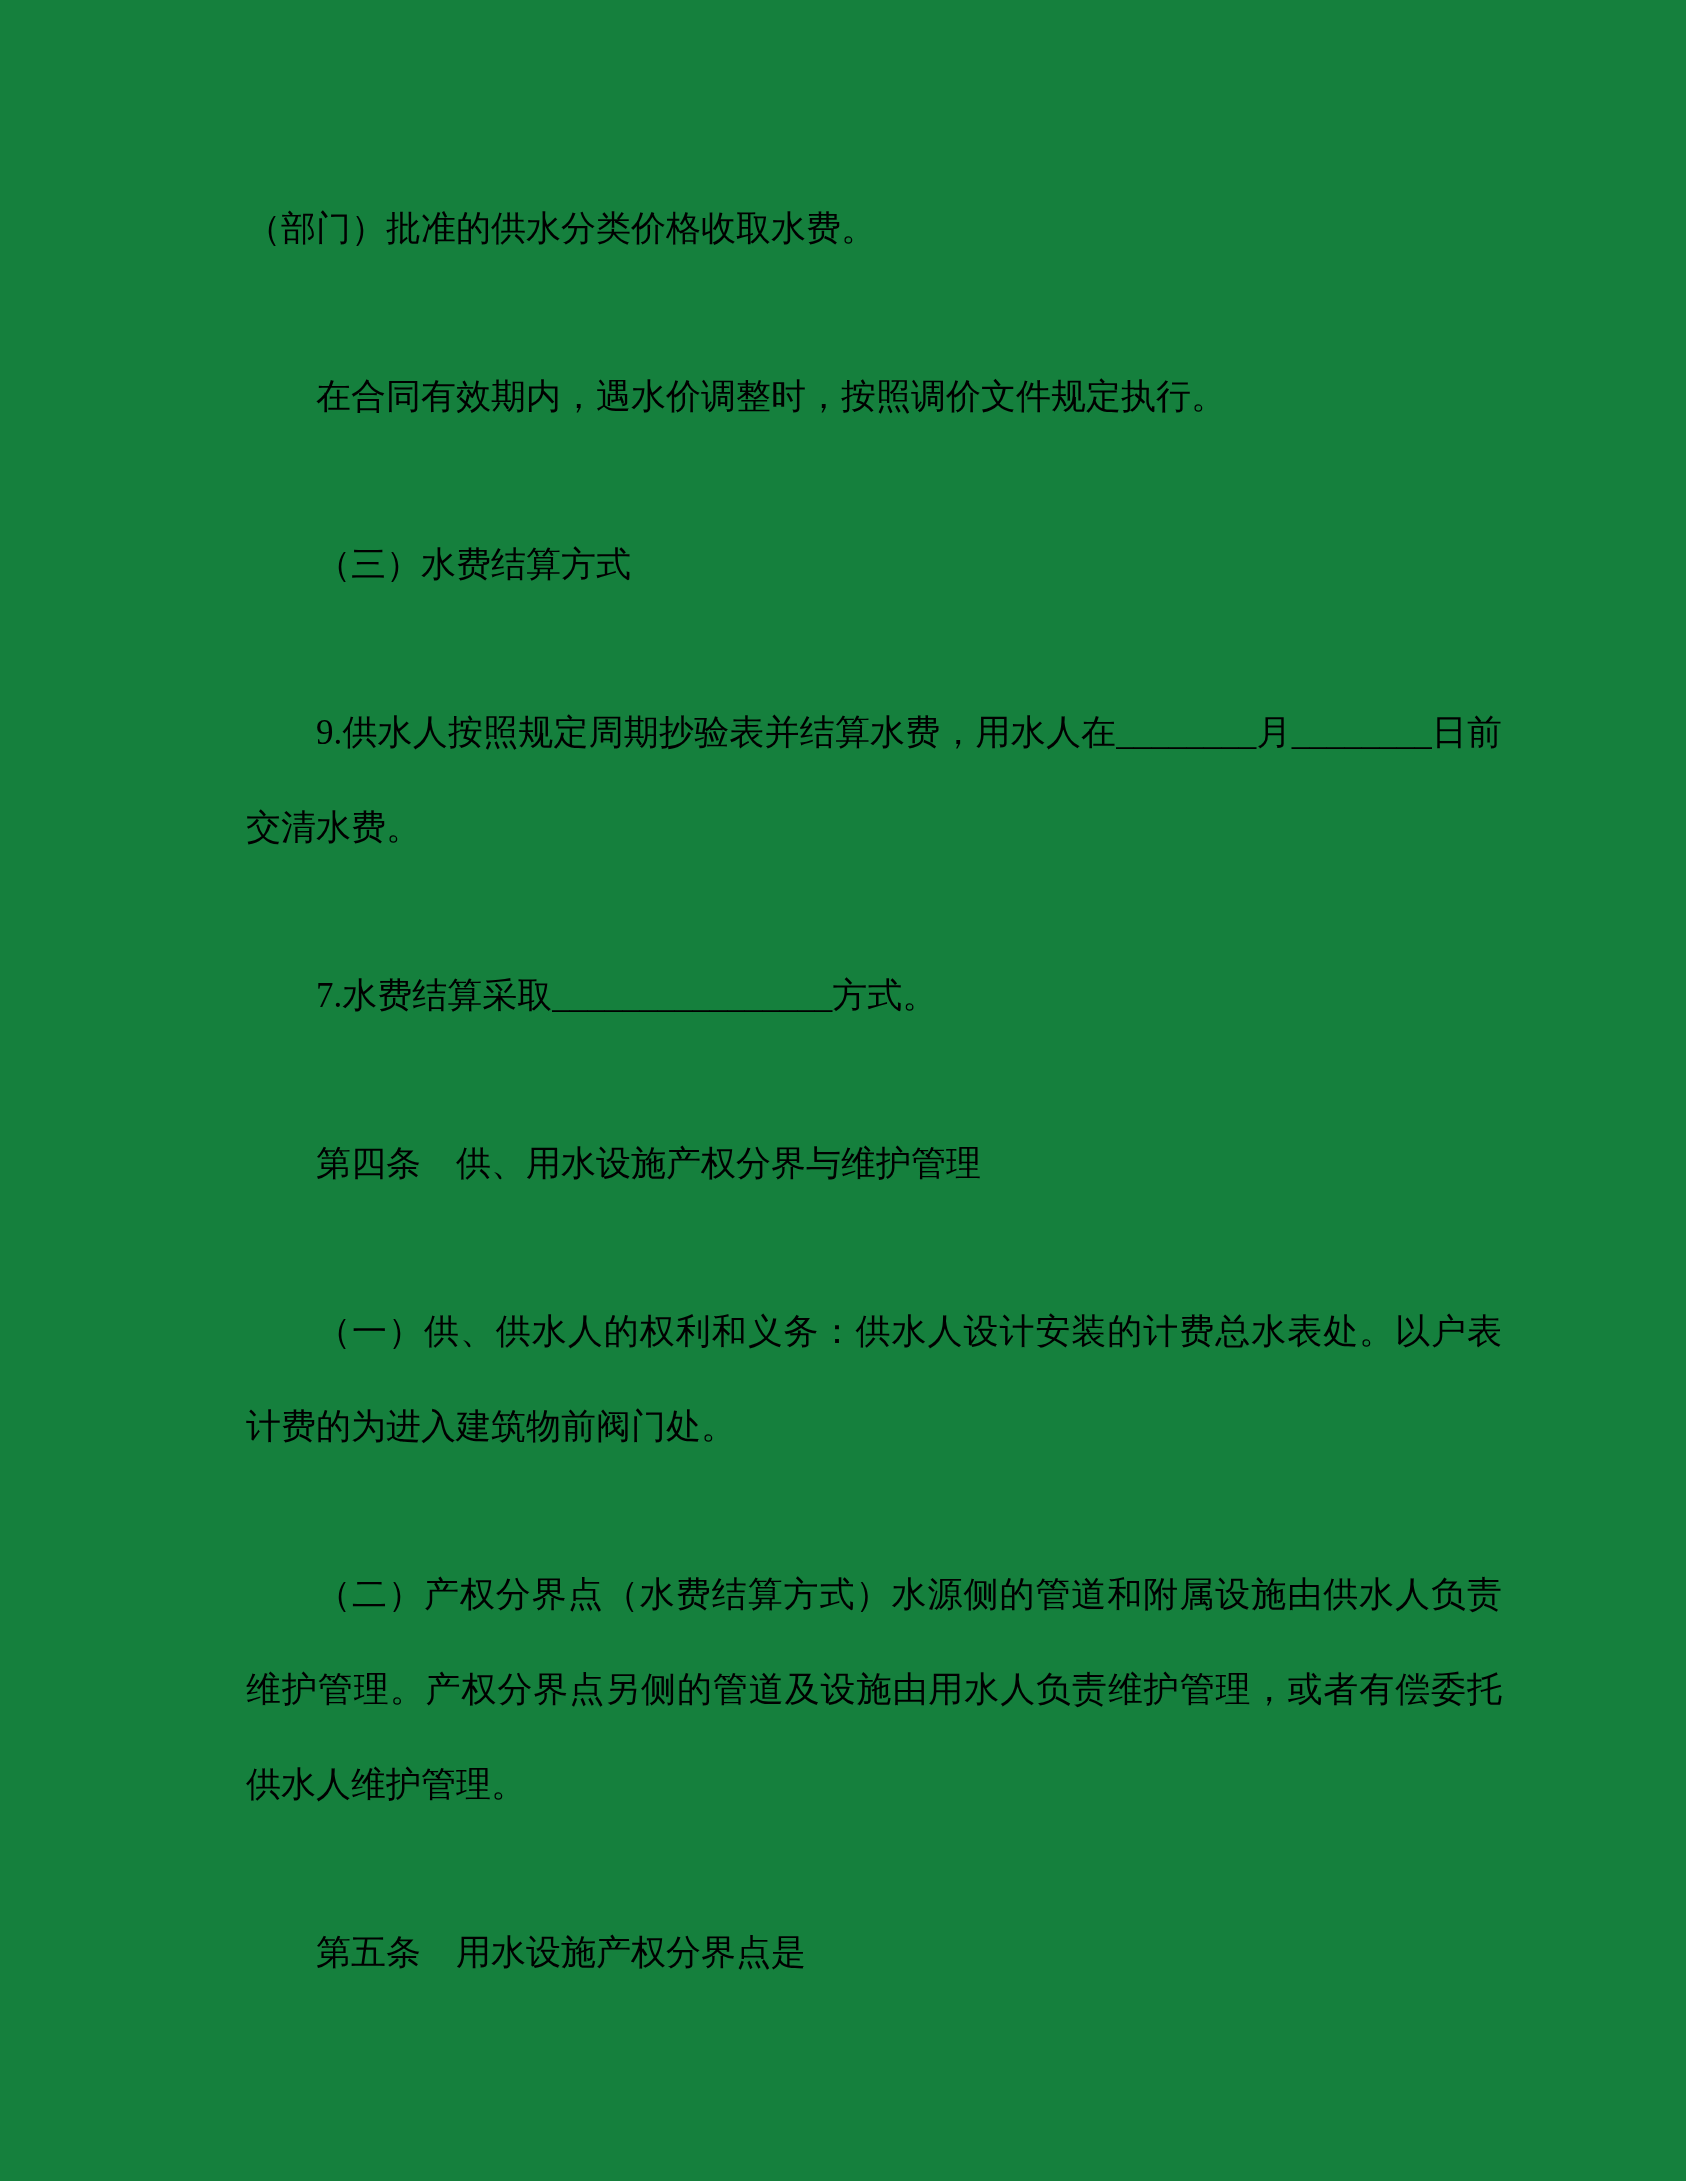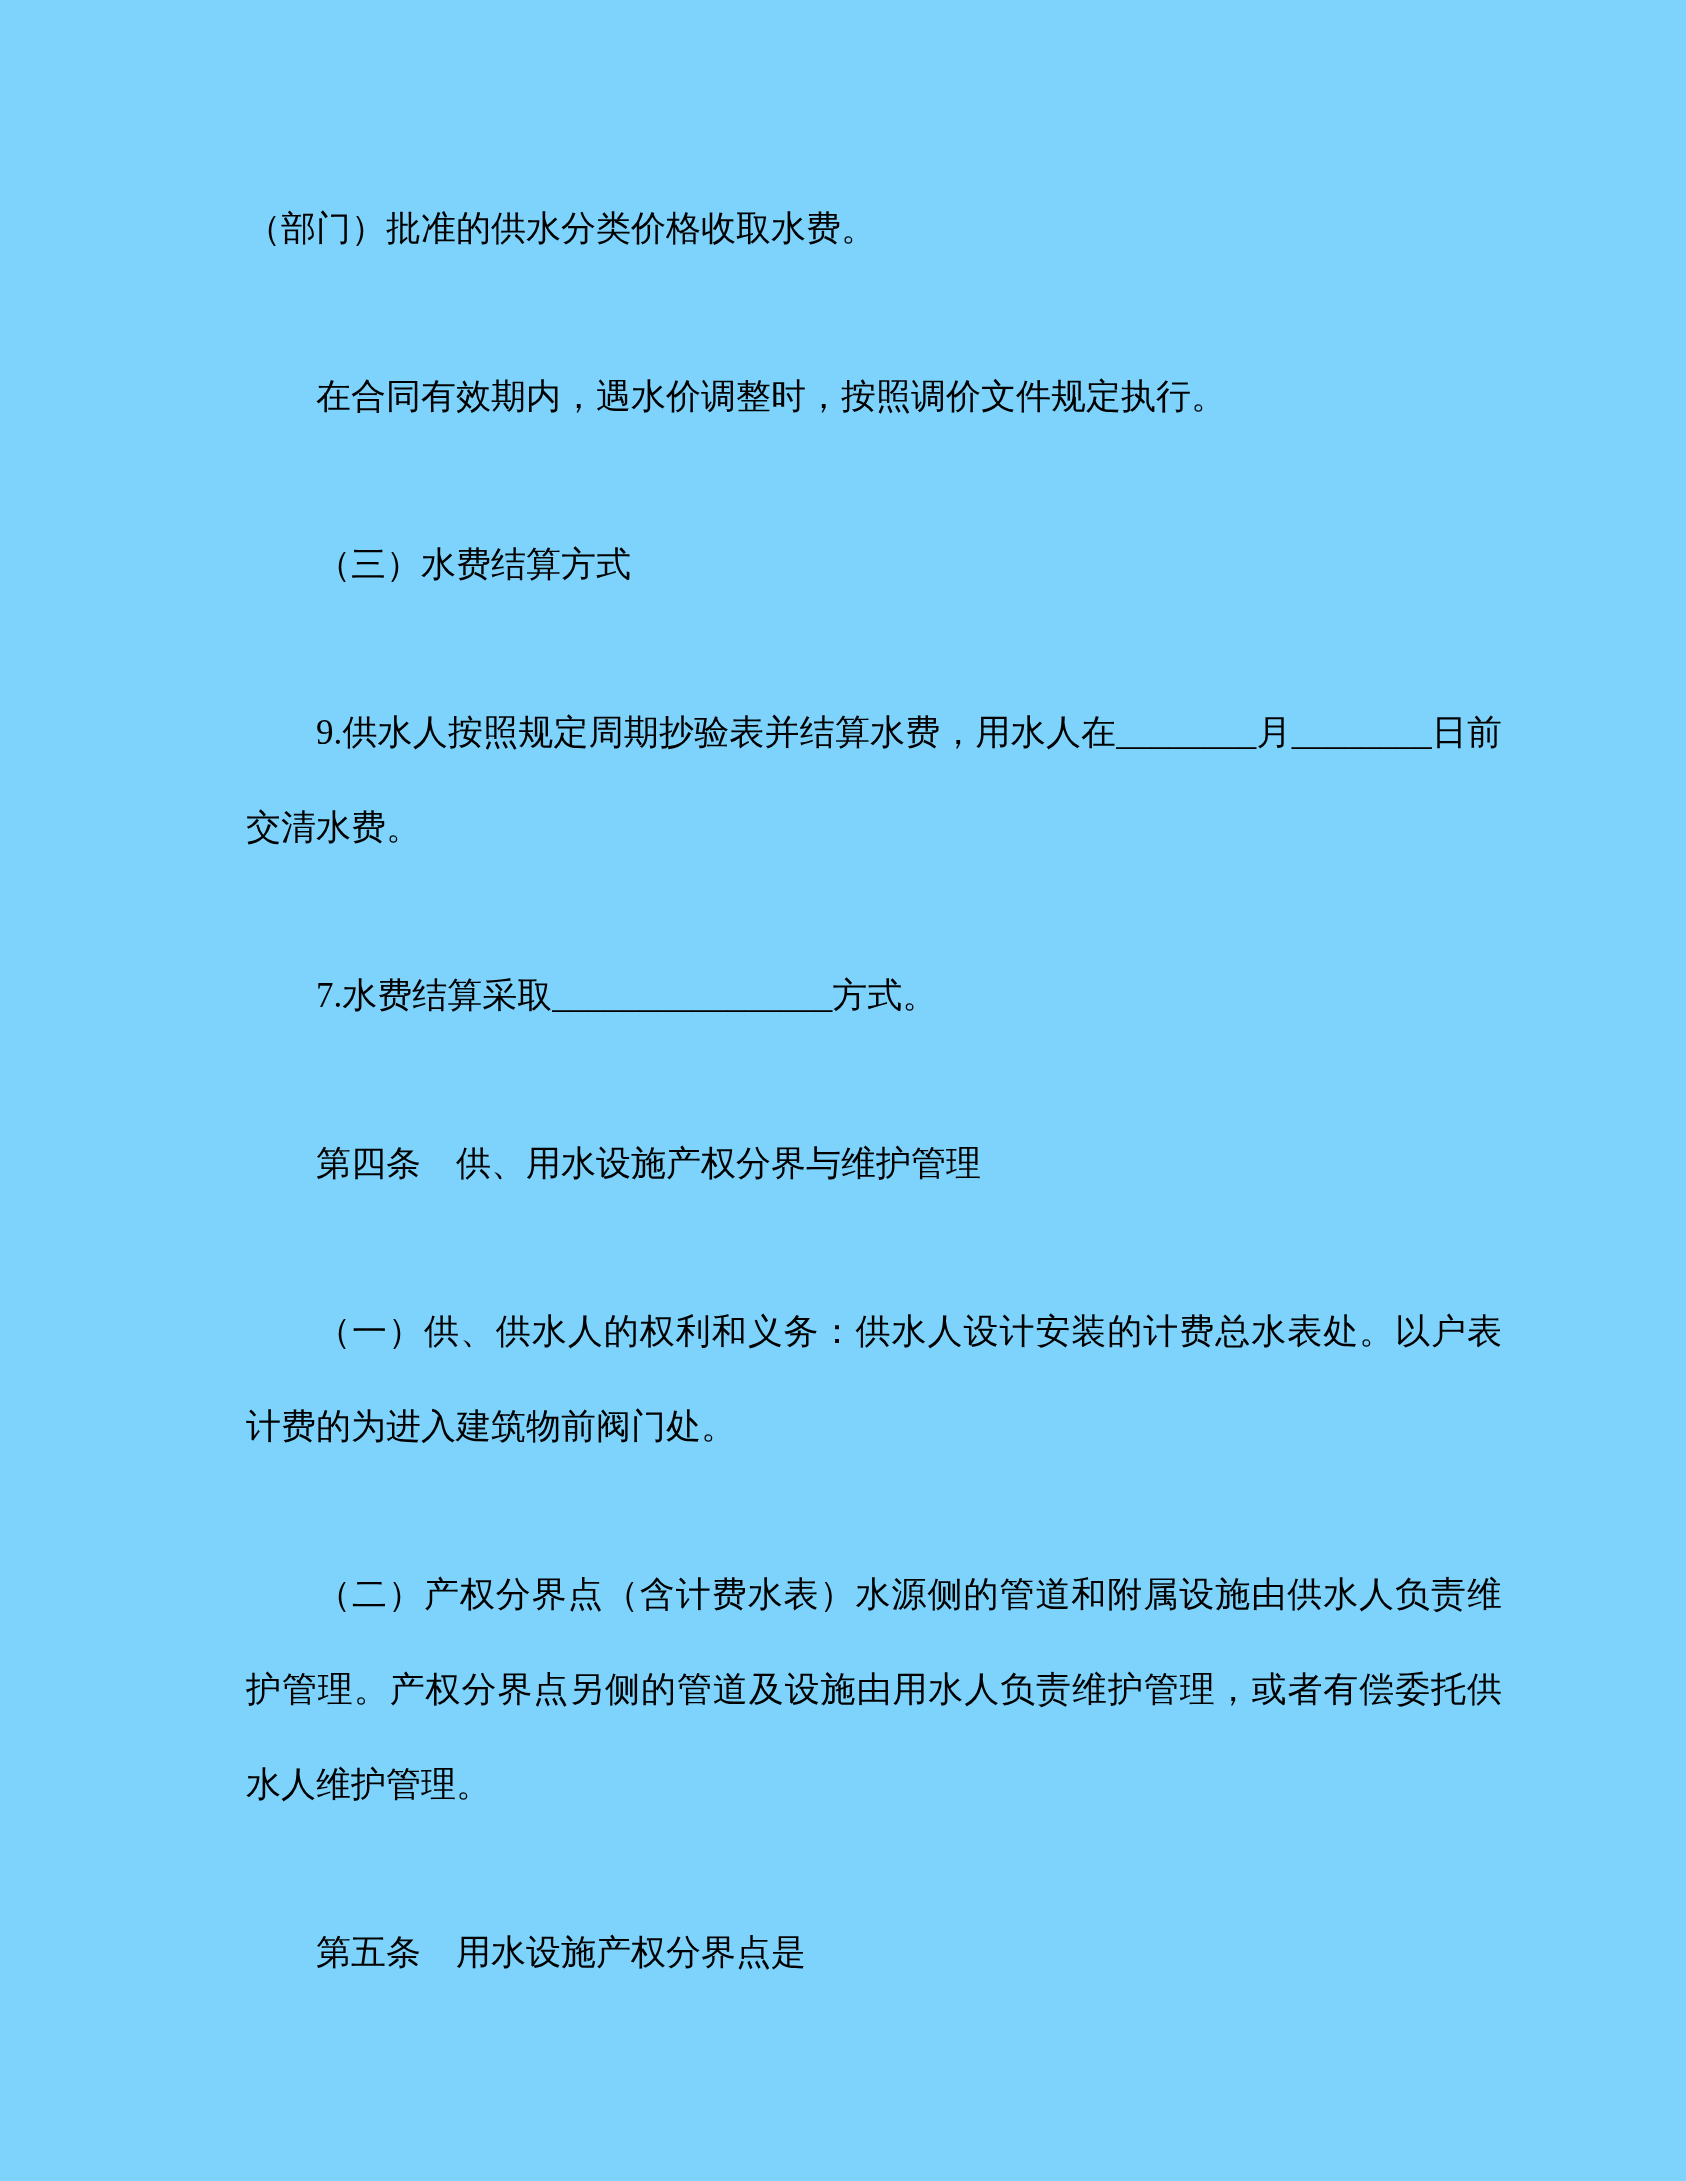--- a/index.html
+++ b/index.html
@@ -13,21 +13,21 @@
     position: relative;
     font-family: "Liberation Serif", "DejaVu Serif", serif;
     color: #000000;
     overflow: hidden;
   }
   .page {
     box-sizing: border-box;
     width: 1686px;
     height: 2182px;
     padding: 181px 184px 0 246px;
-    background: #7dd3fc;
+    background: #15803d;
   }
   .doc p {
     margin: 0 0 73px 0;
     font-size: 35px;
     line-height: 95px;
     text-indent: 2em;
     letter-spacing: 0;
     word-break: break-all;
     text-align: justify;
   }
@@ -50,18 +50,18 @@
     <p>（三）水费结算方式</p>
 
     <p>9.供水人按照规定周期抄验表并结算水费，用水人在________月________日前交清水费。</p>
 
     <p>7.水费结算采取________________方式。</p>
 
     <p class="heading">第四条　供、用水设施产权分界与维护管理</p>
 
     <p>（一）供、供水人的权利和义务：供水人设计安装的计费总水表处。以户表计费的为进入建筑物前阀门处。</p>
 
-    <p>（二）产权分界点（含计费水表）水源侧的管道和附属设施由供水人负责维护管理。产权分界点另侧的管道及设施由用水人负责维护管理，或者有偿委托供水人维护管理。</p>
+    <p>（二）产权分界点（水费结算方式）水源侧的管道和附属设施由供水人负责维护管理。产权分界点另侧的管道及设施由用水人负责维护管理，或者有偿委托供水人维护管理。</p>
 
     <p class="heading">第五条　用水设施产权分界点是</p>
   </div>
 </div>
 
 
 </body></html>

